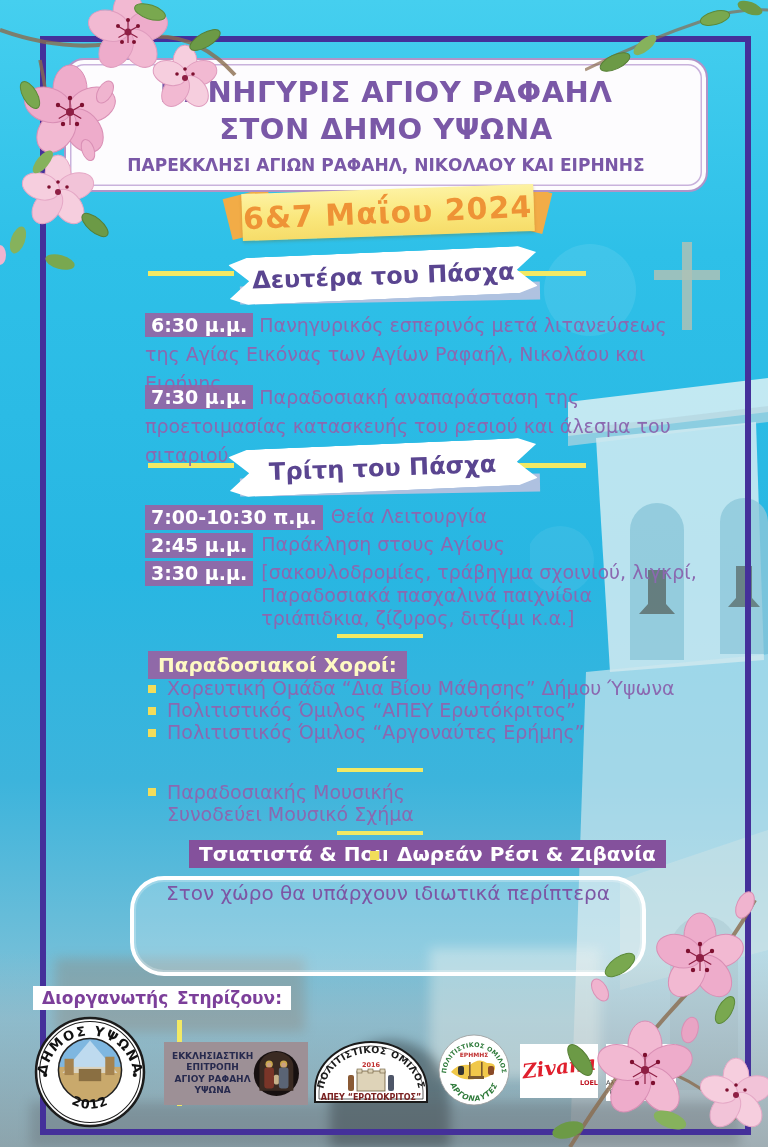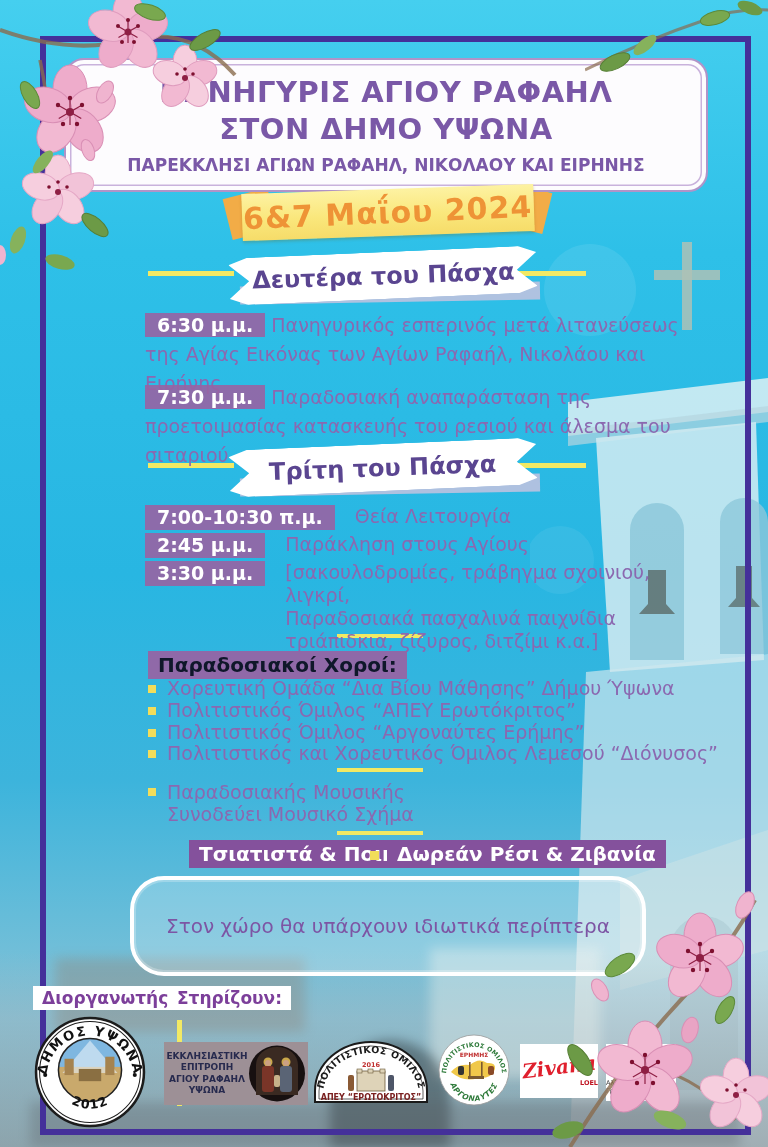--- a/index.html
+++ b/index.html
@@ -36,58 +36,58 @@
 
   
   .ribbon{z-index:14;width:308px;height:47px;background:#fff;transform:rotate(-2.5deg);
     clip-path:polygon(0 14%,6% 0,94% 0,100% 14%,93.5% 50%,100% 86%,94% 100%,6% 100%,0 86%,6.5% 50%);
     display:flex;align-items:center;justify-content:center;}
   .ribbon span{color:#5a4590;font-weight:bold;font-size:24px;transform:rotate(.5deg);}
   .ribbon-shadow{z-index:13;width:300px;height:18px;background:#cfc3de;transform:rotate(-1deg);opacity:.8;}
   .yline{position:absolute;height:5px;background:#f2e964;z-index:13;}
 
   
-  .time-badge{background:rgba(152,99,163,.9);color:#fff;font-weight:bold;padding:1px 12px;
+  .time-badge{background:rgba(152,99,163,.9);color:#fff;font-weight:bold;padding:1px 6px;
     white-space:nowrap;box-decoration-break:clone;}
   .event{position:absolute;left:145px;width:548px;font-size:19px;line-height:29px;color:#8b68b0;z-index:14;margin:0;}
-  .t-row{position:absolute;left:145px;width:560px;display:flex;align-items:flex-start;gap:20px;
+  .t-row{position:absolute;left:145px;width:560px;display:flex;align-items:flex-start;gap:8px;
     font-size:19px;line-height:23px;color:#8b68b0;z-index:14;}
   .t-row .time-badge{flex:0 0 auto;}
   .t-desc div{line-height:23px;}
 
   
-  .section-badge{position:absolute;background:rgba(152,99,163,.92);color:#0f172a;font-weight:bold;
+  .section-badge{position:absolute;background:rgba(152,99,163,.92);color:#fef9c3;font-weight:bold;
     font-size:20px;padding:2px 10px;z-index:14;}
   .dance-list{position:absolute;left:148px;top:678px;margin:0;padding:0;list-style:none;z-index:14;}
   .dance-list li{position:relative;padding-left:19px;font-size:19px;line-height:21.8px;color:#8b68b0;margin-bottom:0;}
   .dance-list li::before{content:"";position:absolute;left:0;top:7px;width:8px;height:8px;background:#f2dd5a;}
   .music-note{position:absolute;left:148px;top:781px;z-index:14;padding-left:19px;
     font-size:19px;line-height:22px;color:#8b68b0;}
   .music-note::before{content:"";position:absolute;left:0;top:7px;width:8px;height:8px;background:#f2dd5a;}
 
   
   .hl-badge{position:absolute;background:#84519c;color:#fff;font-weight:bold;font-size:20px;
     padding:2px 10px;z-index:14;}
   .hl-sep{position:absolute;width:9px;height:9px;background:#f2dd5a;z-index:14;}
 
   
   .info-box{left:130px;top:876px;width:508px;height:92px;z-index:14;
     border:4px solid #fff;border-radius:34px;background:rgba(255,255,255,.22);
-    display:flex;flex-direction:column;align-items:center;justify-content:center;gap:4px;
+    display:flex;flex-direction:column;align-items:center;gap:4px;
     box-shadow:0 0 0 2px rgba(255,255,255,.25) inset;}
   .info-box div{color:#7d55a4;font-size:20px;line-height:26px;}
 
   
   .footer-label{position:absolute;background:#fff;color:#7c3f9a;font-weight:bold;font-size:17px;
     padding:2px 9px;z-index:15;}
   .ydiv{position:absolute;left:177px;top:1020px;width:5px;height:86px;background:#f2e964;z-index:15;}
   .logo{position:absolute;z-index:15;}
   .demos-svg{width:112px;height:112px;}
   .committee{left:164px;top:1042px;width:144px;height:63px;background:#9d9096;display:flex;
-    align-items:center;padding:2px;box-sizing:border-box;}
+    align-items:center;padding:8px;box-sizing:border-box;}
   .committee-text{flex:1;text-align:center;color:#272a4e;font-weight:bold;font-size:9px;line-height:11.5px;}
   .zivana{left:520px;top:1044px;width:78px;height:54px;background:#fff;display:flex;
     flex-direction:column;align-items:center;justify-content:center;}
   .zivana .name{font-family:"DejaVu Serif",serif;font-style:italic;font-weight:bold;color:#e01f2d;
     font-size:20px;transform:rotate(-7deg);}
   .zivana .sub{align-self:flex-end;margin-right:0;color:#c01724;font-size:6.5px;font-weight:bold;}
   .grig{left:606px;top:1044px;width:70px;height:57px;background:#fff;display:flex;flex-direction:column;
     align-items:center;justify-content:center;gap:1px;box-sizing:border-box;}
   .grig-band{background:#19753b;border:1.5px solid #d0392b;border-radius:11px 11px 2px 2px/15px 15px 2px 2px;
     color:#fff;font-weight:bold;font-size:8.5px;padding:2px 3px;line-height:9px;}
@@ -162,36 +162,35 @@
   </div>
 
   <div class="t-row" style="top:505px;">
     <span class="time-badge">7:00-10:30 π.μ.</span>
     <span>Θεία Λειτουργία</span>
   </div>
   <div class="t-row" style="top:533px;">
     <span class="time-badge">2:45 μ.μ.</span>
     <span>Παράκληση στους Αγίους</span>
   </div>
-  <div class="t-row" style="top:561px;justify-content:center;">
+  <div class="t-row" style="top:561px;">
     <span class="time-badge">3:30 μ.μ.</span>
     <span class="t-desc">
       <div>[σακουλοδρομίες, τράβηγμα σχοινιού, λιγκρί,</div>
       <div>Παραδοσιακά πασχαλινά παιχνίδια</div>
       <div>τριάπιδκια, ζίζυρος, διτζίμι κ.α.]</div>
     </span>
   </div>
 
   <div class="abs yline" style="left:337px;top:634px;width:86px;height:4px;"></div>
   <div class="section-badge" style="left:148px;top:651px;">Παραδοσιακοί Χοροί:</div>
   <ul class="dance-list">
     <li>Χορευτική Ομάδα “Δια Βίου Μάθησης” Δήμου Ύψωνα</li>
     <li>Πολιτιστικός Όμιλος “ΑΠΕΥ Ερωτόκριτος”</li>
     <li>Πολιτιστικός Όμιλος “Αργοναύτες Ερήμης”</li>
-    <li>Πολιτιστικός και Χορευτικός Όμιλος Λεμεσού “Διόνυσος”</li>
   </ul>
   <div class="abs yline" style="left:337px;top:768px;width:86px;height:4px;"></div>
   <div class="music-note">
     <div>Παραδοσιακής Μουσικής</div>
     <div>Συνοδεύει Μουσικό Σχήμα</div>
   </div>
   <div class="abs yline" style="left:337px;top:831px;width:86px;height:4px;"></div>
 
   <div class="hl-badge" style="left:189px;top:840px;">Τσιατιστά &amp; Ποιήματα</div>
   <div class="hl-sep" style="left:370px;top:851px;"></div>

